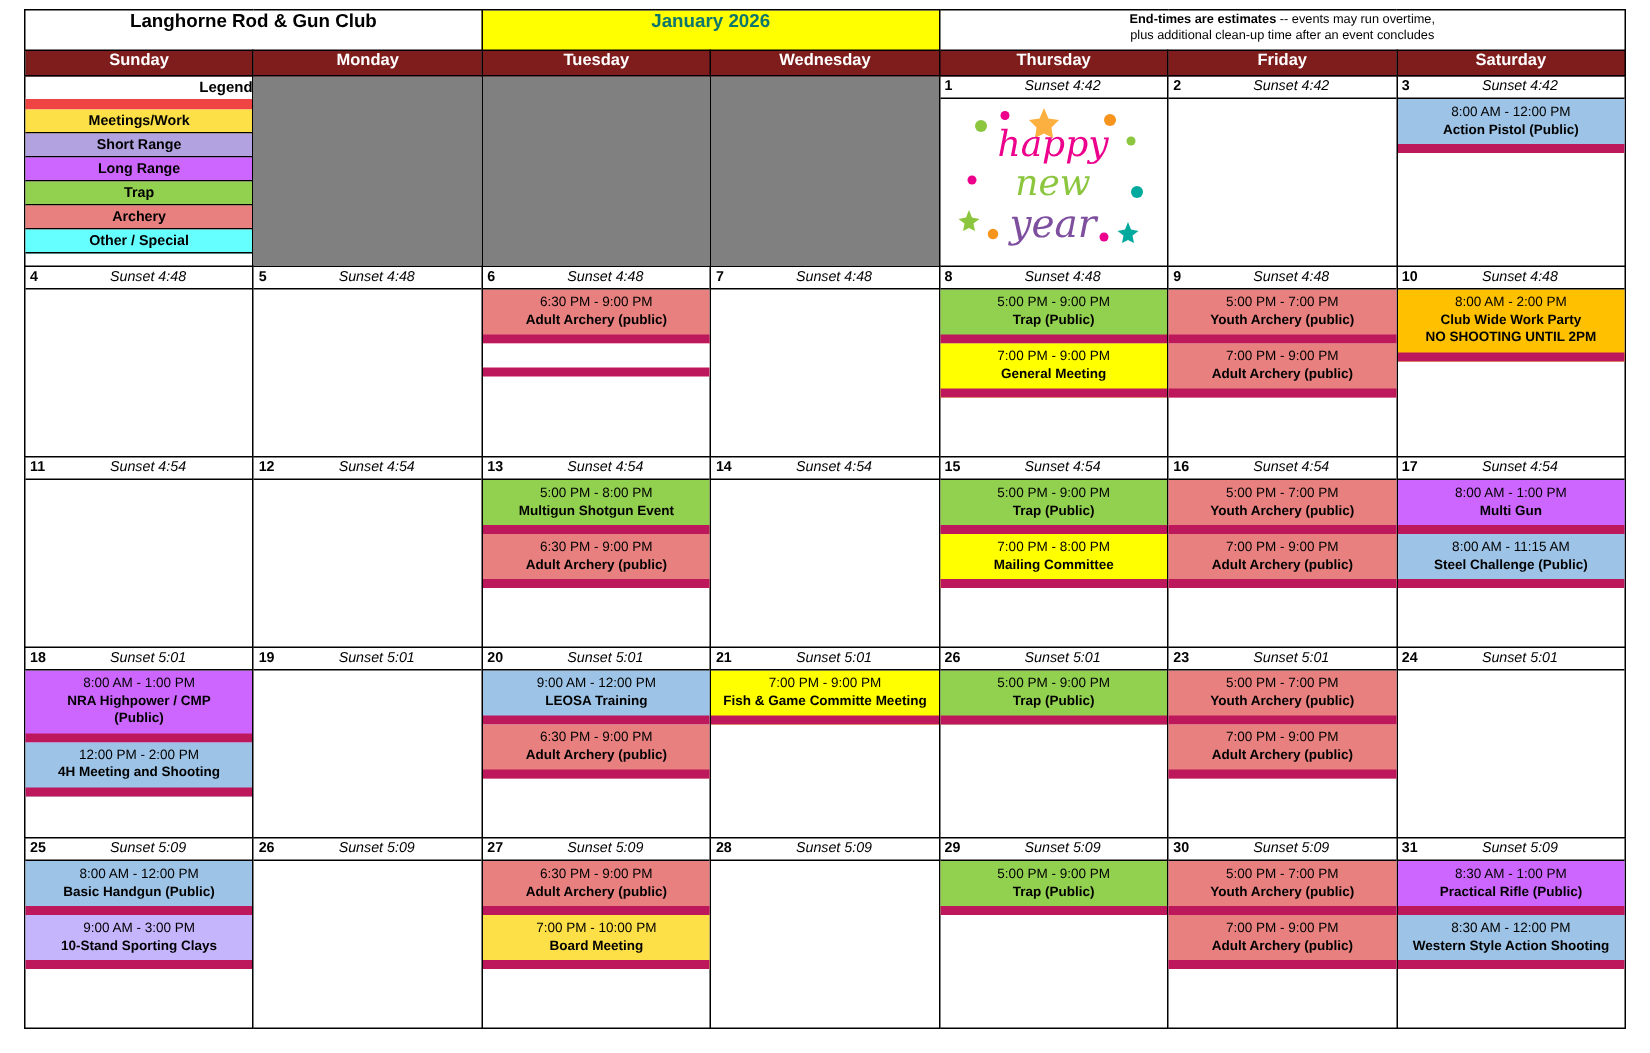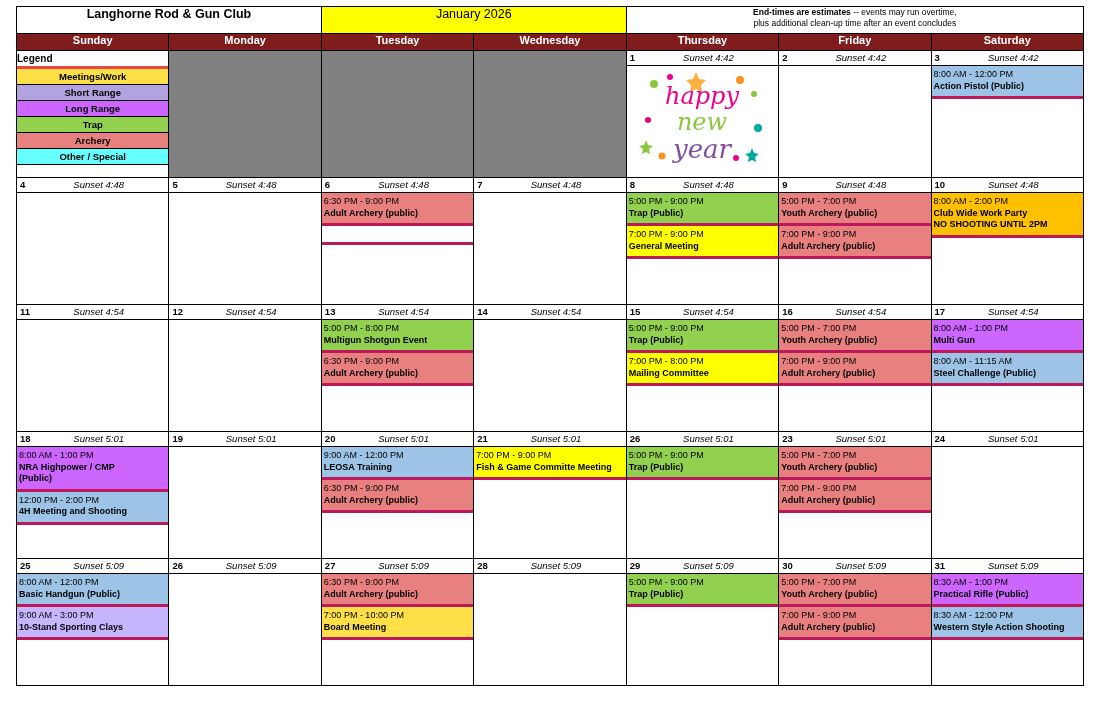--- a/index.html
+++ b/index.html
@@ -38,22 +38,22 @@
     vertical-align: middle;
   }
   .club-title {
     font-size: 12.5px;
     font-weight: bold;
     color: #000;
   }
   .month-title {
     background: #ffff00;
     font-size: 12.5px;
-    font-weight: normal;
-    color: #000000;
+    font-weight: bold;
+    color: #0f766e;
   }
   .notes-cell {
     font-size: 8.5px;
     font-weight: bold;
     line-height: 1.35;
     padding: 2px 4px;
     color: #000;
   }
   .notes-cell .light {
     font-weight: normal;
@@ -94,48 +94,48 @@
     display: block;
     text-align: center;
     font-style: italic;
     font-size: 9.5px;
     padding-left: 12px;
   }
   .events {
     padding: 0;
   }
   .ev {
-    text-align: left;
+    text-align: center;
     font-size: 9px;
     line-height: 1.28;
     padding: 3px 2px 4px 2px;
-    border-bottom: 3px solid #be185d;
+    border-bottom: 6px solid #be185d;
     color: #000;
   }
   .ev .t {
     display: block;
     font-weight: normal;
   }
   .ev .n {
     display: block;
     font-weight: bold;
   }
   .ev.blank {
     height: 16px;
     padding: 0;
   }
   .gray {
     background: #808080;
   }
   
   .legend-title {
-    text-align: left;
+    text-align: right;
     font-weight: bold;
     font-size: 10px;
-    border-bottom: 3px solid #ef4444;
+    border-bottom: 7px solid #ef4444;
     height: 15px;
     line-height: 15px;
   }
   .legend-item {
     text-align: center;
     font-weight: bold;
     font-size: 9.5px;
     height: 15px;
     line-height: 15px;
     border-bottom: 1px solid #000;

